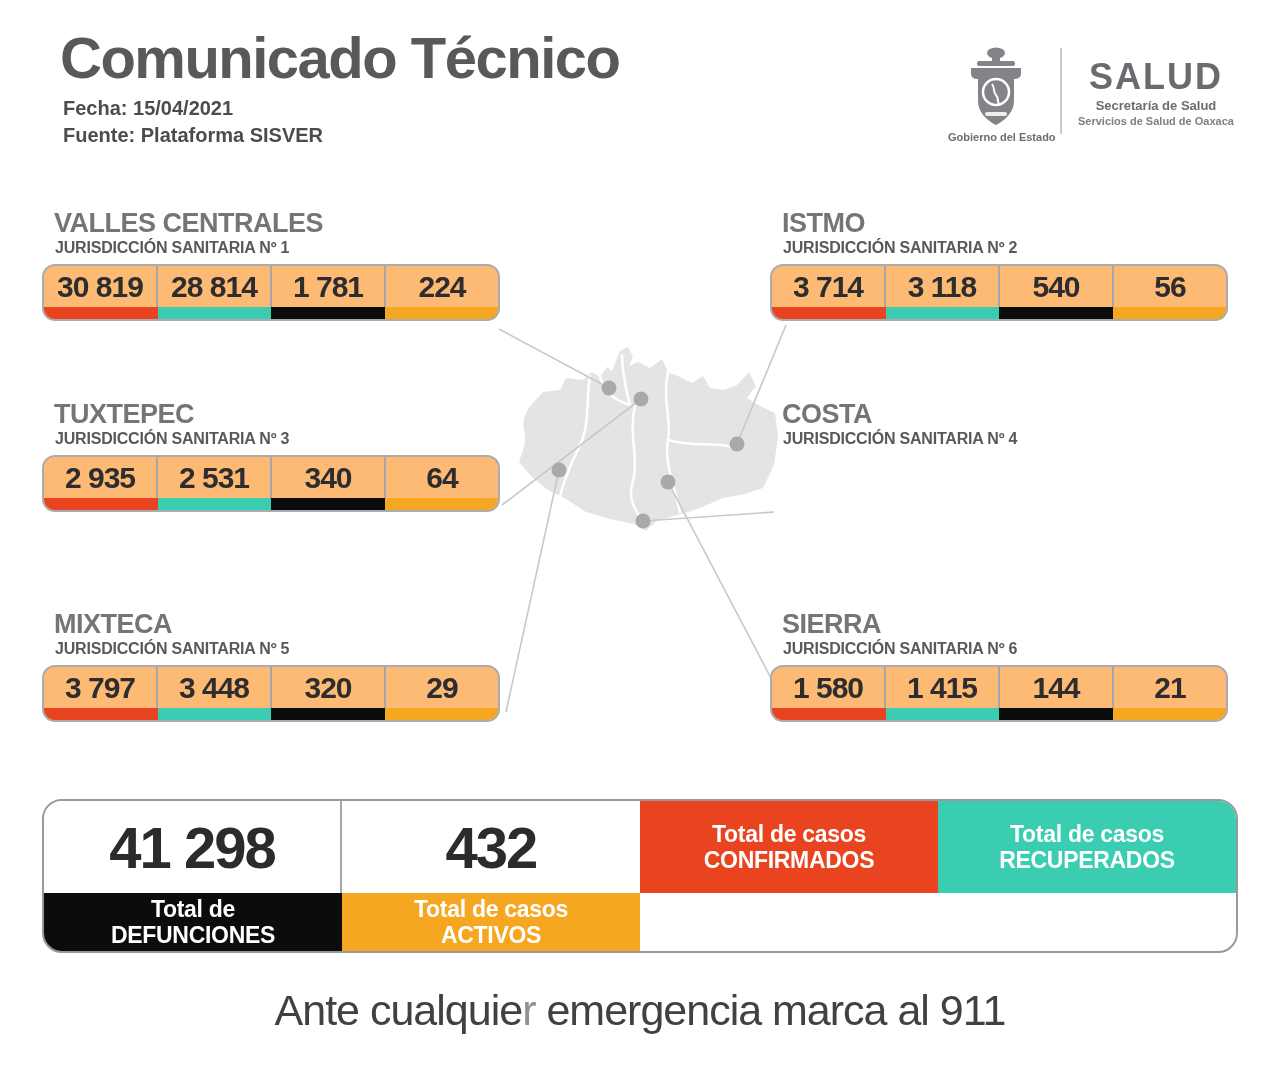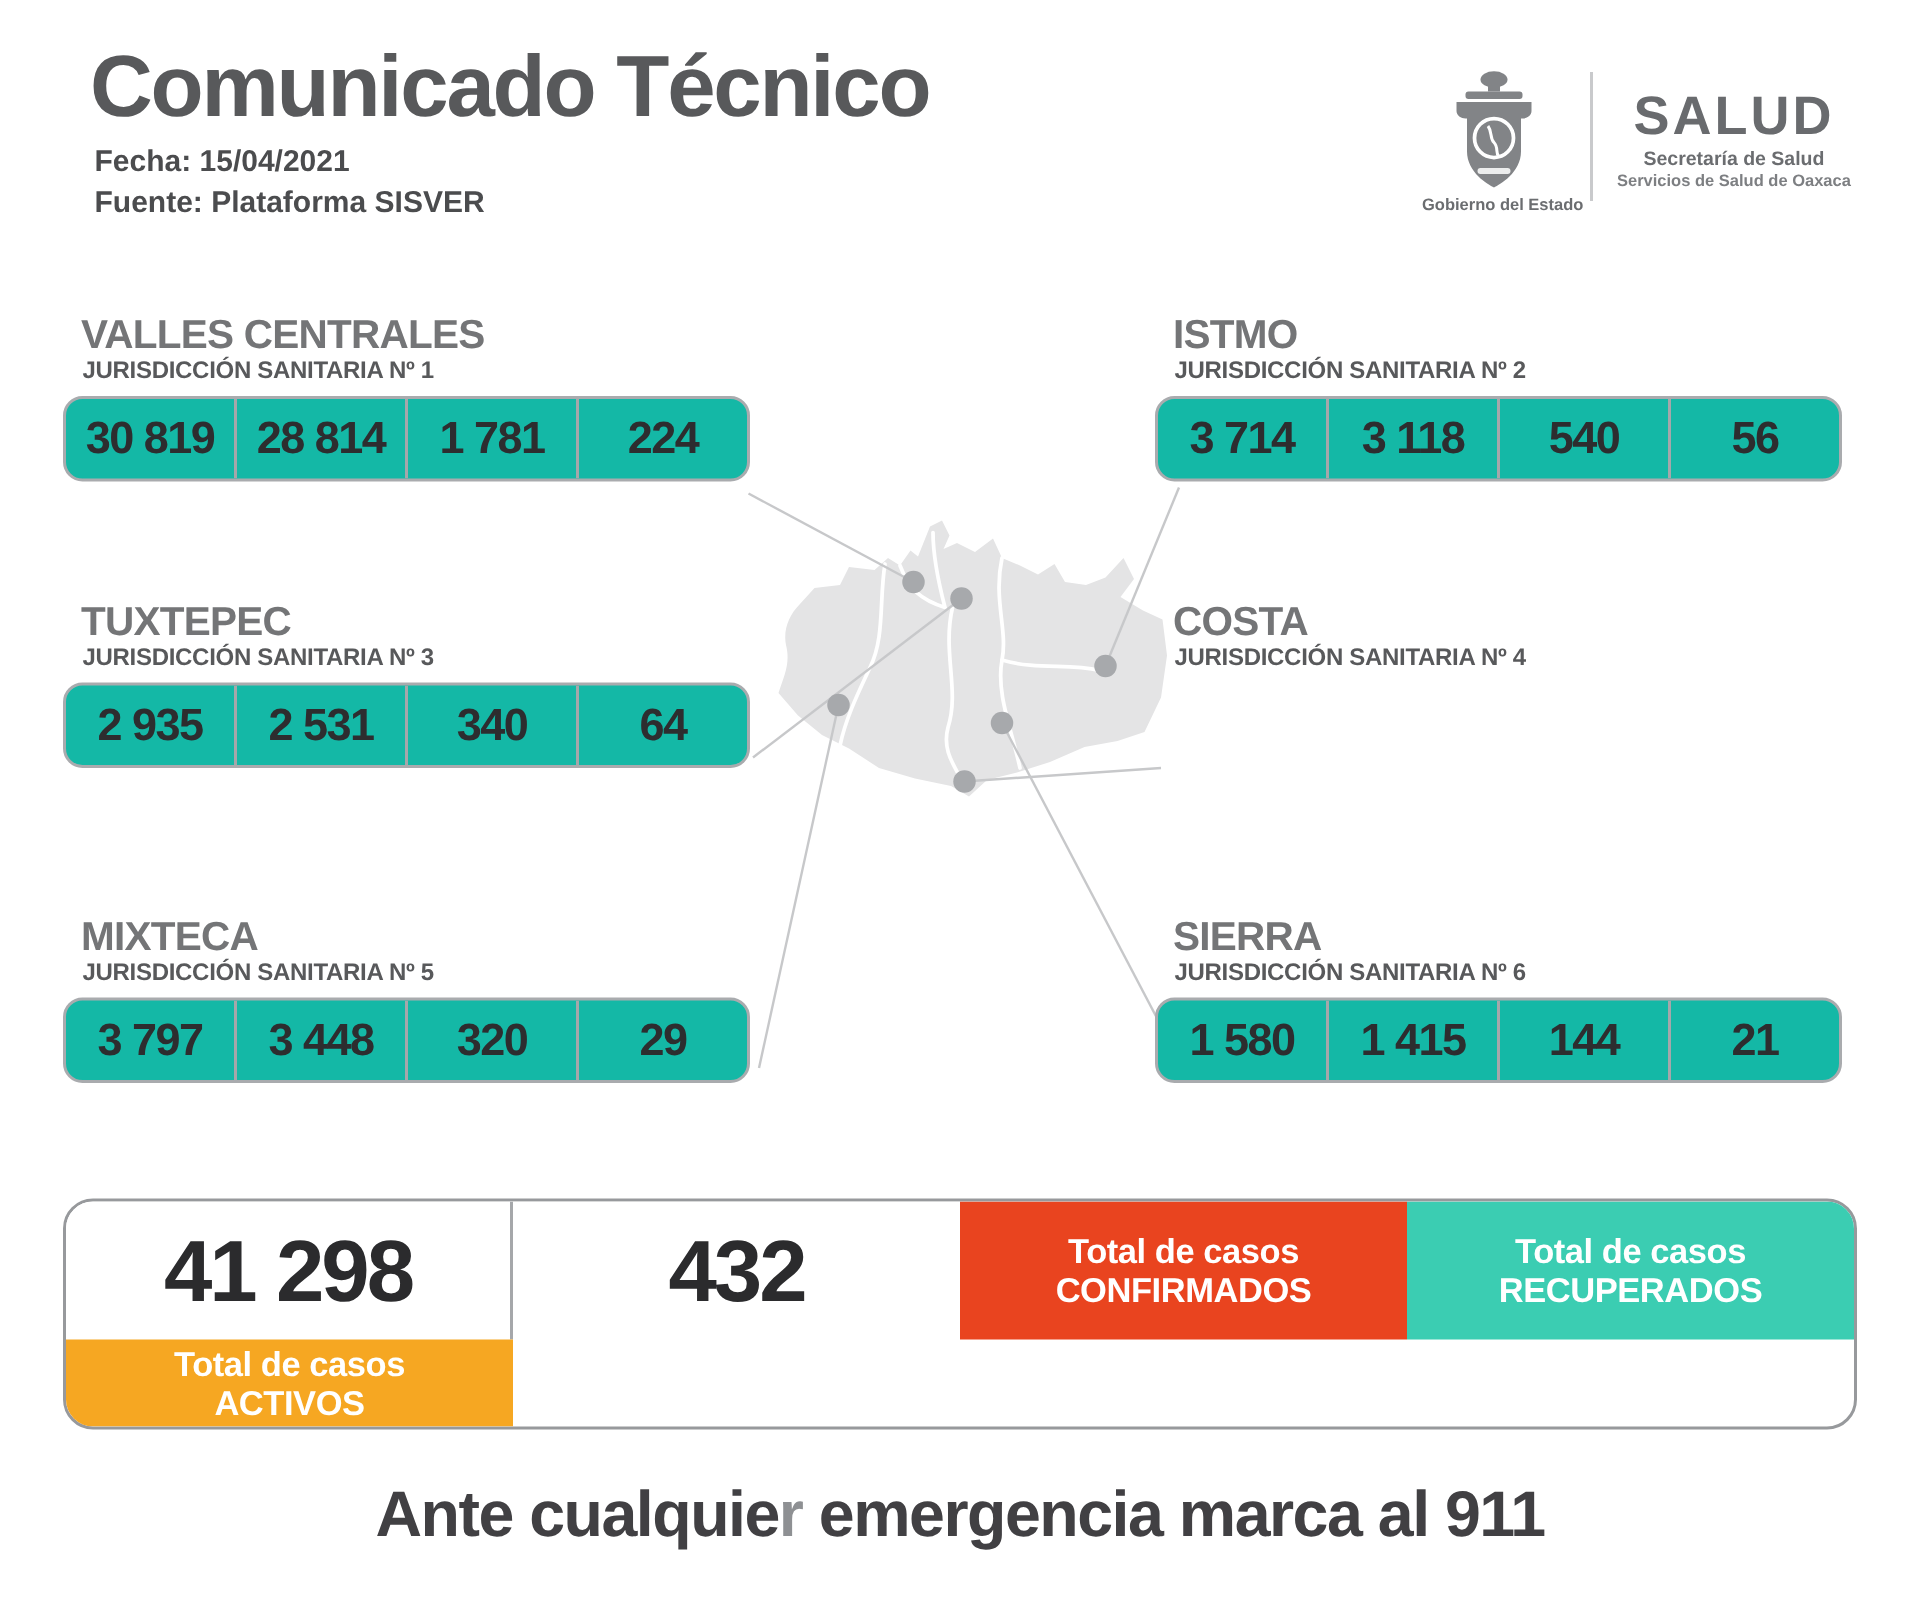--- a/index.html
+++ b/index.html
@@ -25,22 +25,22 @@
   #logo-sub1{font-size:13px;font-weight:bold;color:#6B6D70;margin-top:4px;}
   #logo-sub2{font-size:11px;font-weight:bold;color:#7D7F82;margin-top:2px;}
   
   .region{position:absolute;width:458px;}
   #r0{left:42px;top:208px;}  #r1{left:770px;top:208px;}
   #r2{left:42px;top:399px;}  #r3{left:770px;top:399px;}
   #r4{left:42px;top:609px;}  #r5{left:770px;top:609px;}
   .region h2{margin:0 0 0 12px;font-size:27px;font-weight:bold;letter-spacing:-0.5px;color:#747577;line-height:30px;}
   .region h3{margin:0 0 7px 13px;font-size:16px;font-weight:bold;letter-spacing:-0.2px;color:#58595B;line-height:19px;}
   .rcard{
-    width:458px;height:57px;background:#14b8a6;border:2px solid #A9ABAE;border-radius:13px;
-    overflow:hidden;display:flex;flex-direction:row;box-sizing:border-box;
+    width:458px;height:57px;background:#fdba74;border:2px solid #A9ABAE;border-radius:13px;
+    overflow:hidden;display:flex;flex-direction:column;box-sizing:border-box;
   }
   .cells{flex:1;display:flex;}
   .cell{
     flex:1;display:flex;align-items:center;justify-content:center;
     font-size:30px;font-weight:bold;letter-spacing:-1px;color:#2D2D2F;border-left:2px solid #A5A7AA;
   }
   .cell:first-child{border-left:none;}
   .strip{height:12px;display:flex;}
   .strip span{flex:1;}
   .c-red{background:#E9441F;}  .c-teal{background:#3BCDB2;}
@@ -58,21 +58,21 @@
     font-size:58px;font-weight:bold;letter-spacing:-2px;color:#2B2B2D;border-right:2px solid #A5A7AA;
   }
   .t-num.last{border-right:none;}
   .t-label{
     display:flex;flex-direction:column;align-items:center;justify-content:center;
     color:#ffffff;font-size:23px;font-weight:bold;line-height:26px;letter-spacing:-0.3px;
   }
   
   #footer{
     position:absolute;left:0;top:986px;width:1280px;text-align:center;
-    font-size:43px;font-weight:bold;letter-spacing:-1px;color:#414043;
+    font-size:43px;font-weight:normal;letter-spacing:-1px;color:#414043;
   }
   #footer .light-r{color:#8E9093;}
 </style>
 </head>
 <body>
 
 <div id="poster">
 
   <svg id="map-overlay" width="1280" height="1082" viewBox="0 0 1280 1082">
 
@@ -244,20 +244,24 @@
     <div class="t-num">41 298</div>
     <div class="t-num last">432</div>
     <div class="t-label c-red">
       <span>Total de casos</span>
       <span>CONFIRMADOS</span>
     </div>
     <div class="t-label c-teal">
       <span>Total de casos</span>
       <span>RECUPERADOS</span>
     </div>
+    <div class="t-label c-black">
+      <span>Total de</span>
+      <span>DEFUNCIONES</span>
+    </div>
     <div class="t-label c-orange">
       <span>Total de casos</span>
       <span>ACTIVOS</span>
     </div>
   </div>
 
   <div id="footer"><span>Ante cualquie</span><span class="light-r">r</span><span> emergencia marca al 911</span></div>
 
 </div>
 

